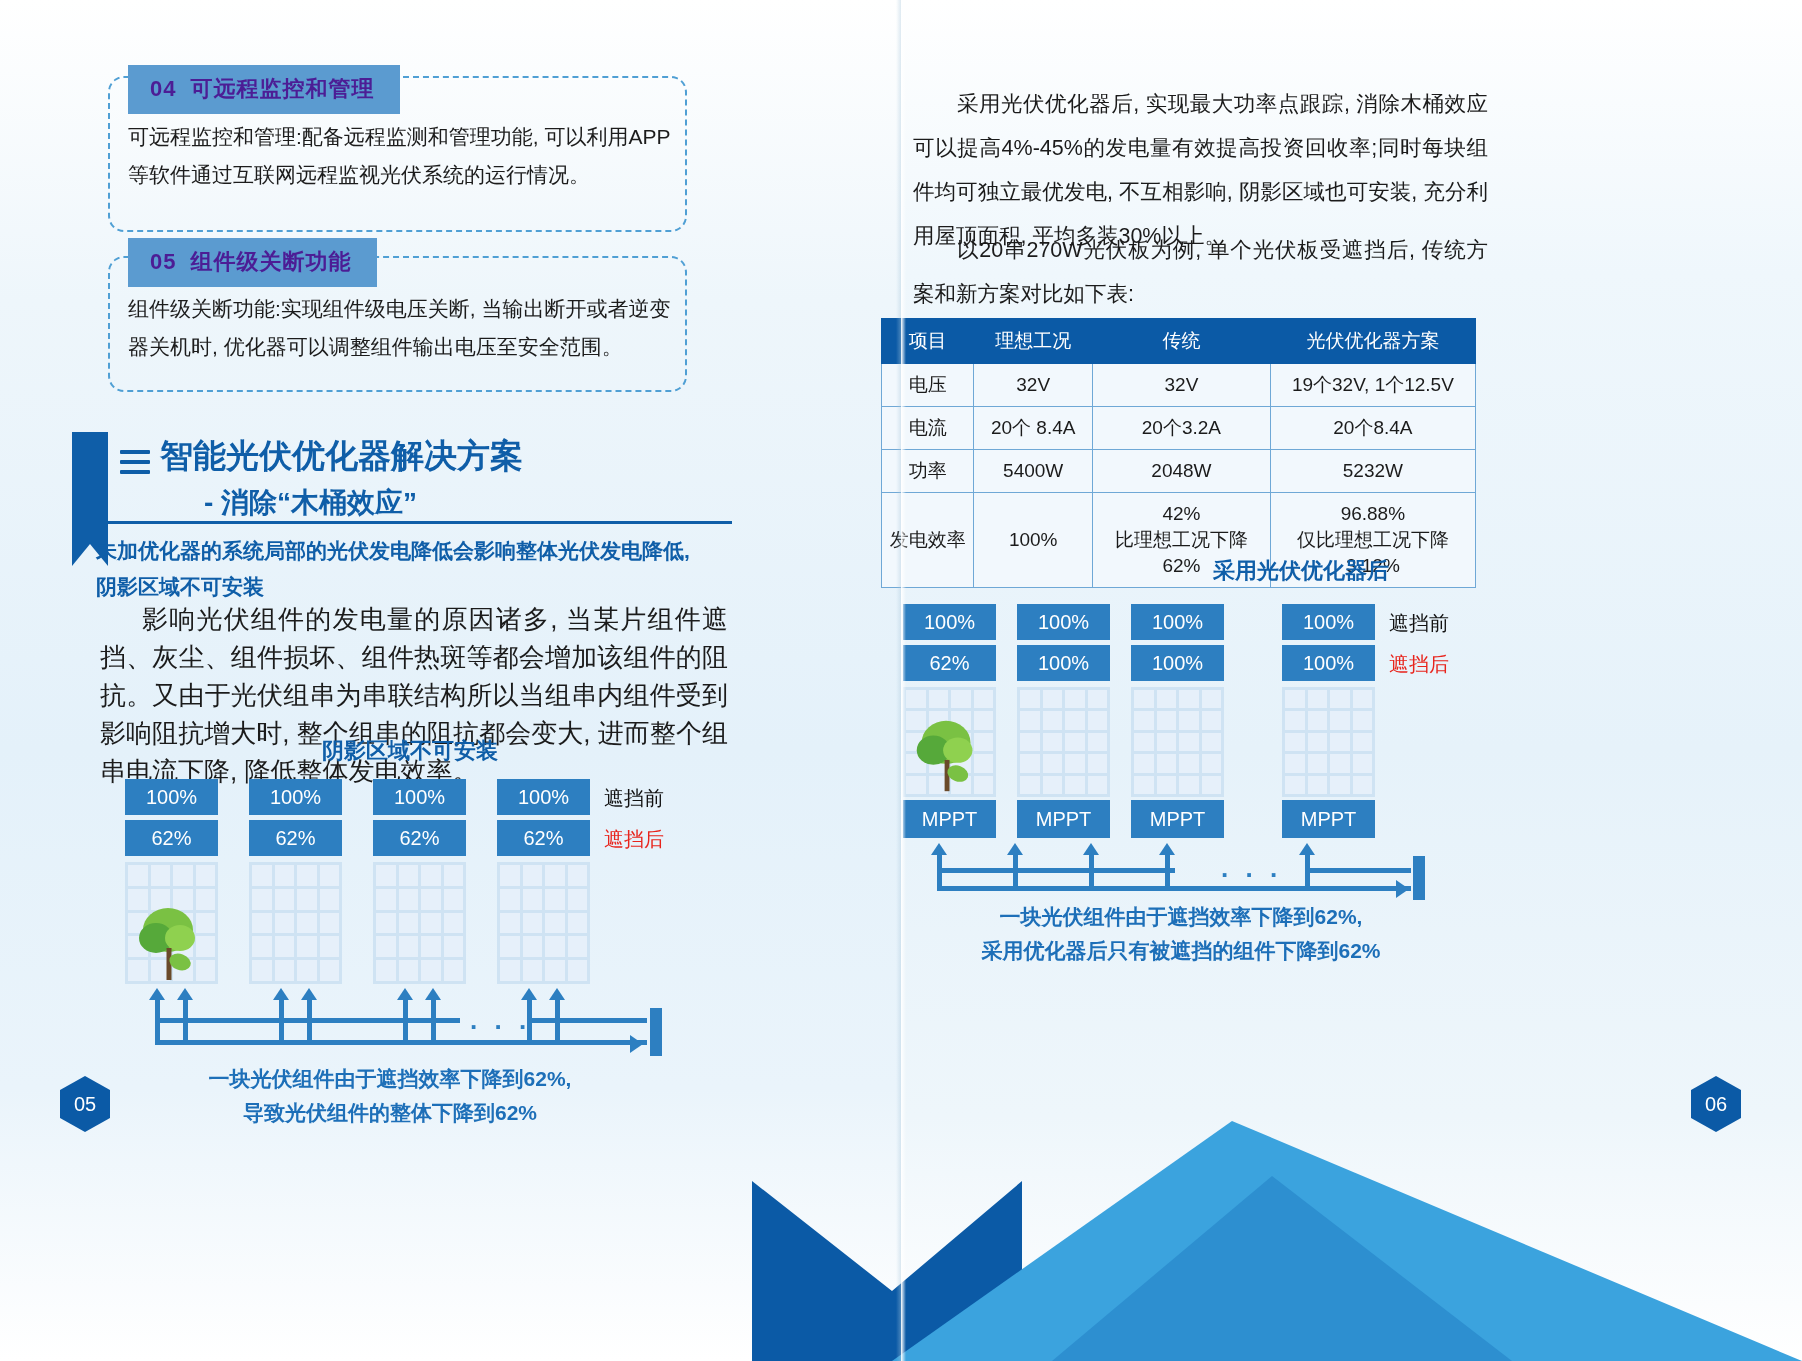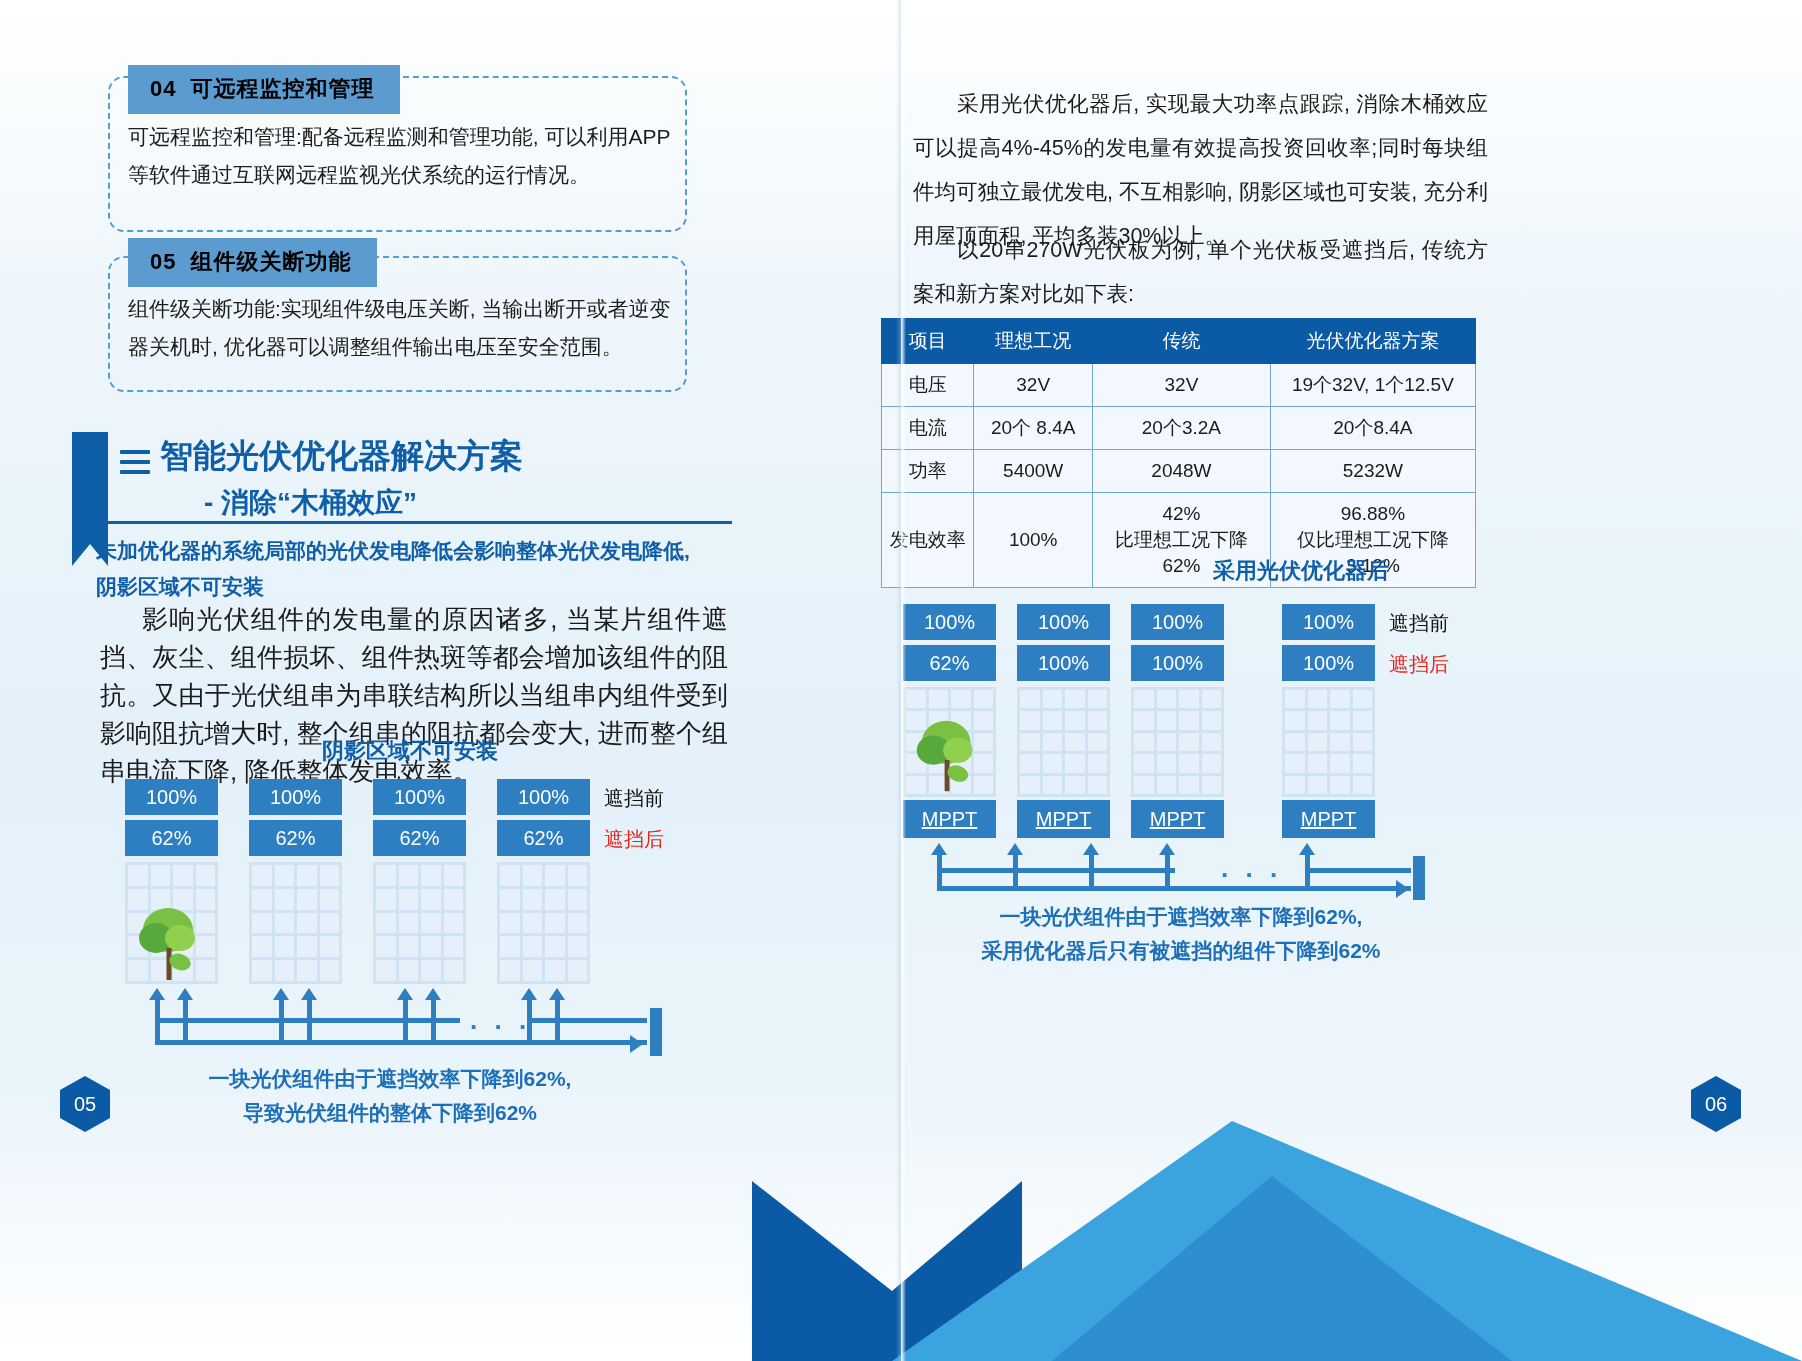--- a/index.html
+++ b/index.html
@@ -10,21 +10,21 @@
   }
   .page{position:absolute;top:0;width:901px;height:1361px;
         background:linear-gradient(180deg,#ffffff 0%,#eef6fb 22%,#e4f1fa 55%,#eaf4fb 80%,#ffffff 100%);}
   .page-left{left:0;}
   .page-right{left:901px;background:linear-gradient(180deg,#ffffff 0%,#eff7fc 20%,#e6f2fa 55%,#eef6fb 82%,#ffffff 100%);}
   .gutter{position:absolute;left:896px;top:0;width:10px;height:1361px;
           background:linear-gradient(90deg,rgba(170,200,220,0) 0%,rgba(170,200,220,.35) 45%,rgba(255,255,255,.9) 55%,rgba(170,200,220,0) 100%);}
 
   
   .card{position:absolute;border:2px dashed #4f9fd4;border-radius:16px;}
-  .card-head{position:absolute;background:#5b9bd0;color:#000000;
+  .card-head{position:absolute;background:#5b9bd0;color:#4c1d95;
              font-weight:bold;font-size:22px;letter-spacing:1px;
              padding:9px 26px 10px 22px;white-space:nowrap;}
   .card-head .num{margin-right:14px;}
   .card-body{position:absolute;color:#1c1c1c;font-size:21px;line-height:38px;}
 
   
   .sect{position:absolute;}
   .sect-bar{position:absolute;left:0;top:0;width:36px;height:112px;background:#0f5ea8;}
   .sect-bar:after{content:"";position:absolute;left:0;bottom:-22px;border-left:18px solid #0f5ea8;
                   border-right:18px solid #0f5ea8;border-bottom:22px solid transparent;width:0;height:0;}
@@ -45,21 +45,21 @@
         display:flex;align-items:center;justify-content:center;}
   .sidelbl{position:absolute;font-size:20px;color:#111;}
   .sidelbl.red{color:#e8241c;}
 
   
   .panel{position:absolute;background:#cfe3f3;display:grid;
          grid-template-columns:repeat(4,1fr);grid-template-rows:repeat(5,1fr);gap:3px;padding:3px;box-sizing:border-box;}
   .panel i{background:#e6f0fa;display:block;}
 
   .mppt{position:absolute;background:#2d7fc1;color:#fff;font-size:20px;
-        display:flex;align-items:center;justify-content:center;text-decoration:underline;}
+        display:flex;align-items:center;justify-content:center;}
 
   .wire{position:absolute;background:#2d7fc1;}
   .arrowup{position:absolute;width:0;height:0;border-left:8px solid transparent;
            border-right:8px solid transparent;border-bottom:12px solid #2d7fc1;}
   .arrowright{position:absolute;width:0;height:0;border-top:9px solid transparent;
               border-bottom:9px solid transparent;border-left:13px solid #2d7fc1;}
   .dots{position:absolute;color:#2d7fc1;font-size:26px;letter-spacing:5px;font-weight:bold;}
   .term{position:absolute;background:#2d7fc1;}
 
   .caption{position:absolute;color:#1d6fb8;font-weight:bold;font-size:21px;line-height:34px;text-align:center;}

